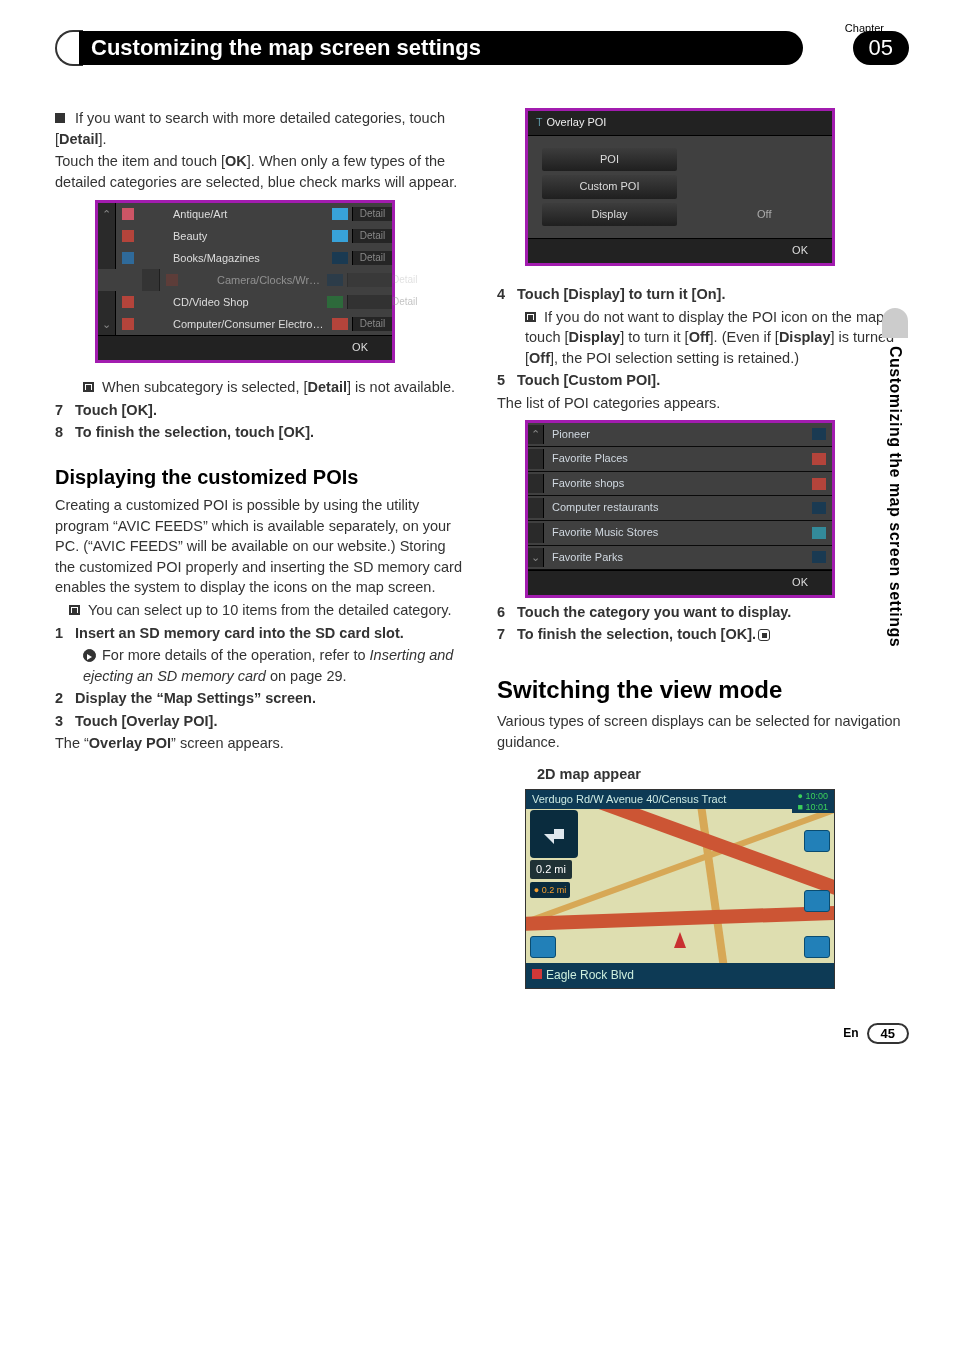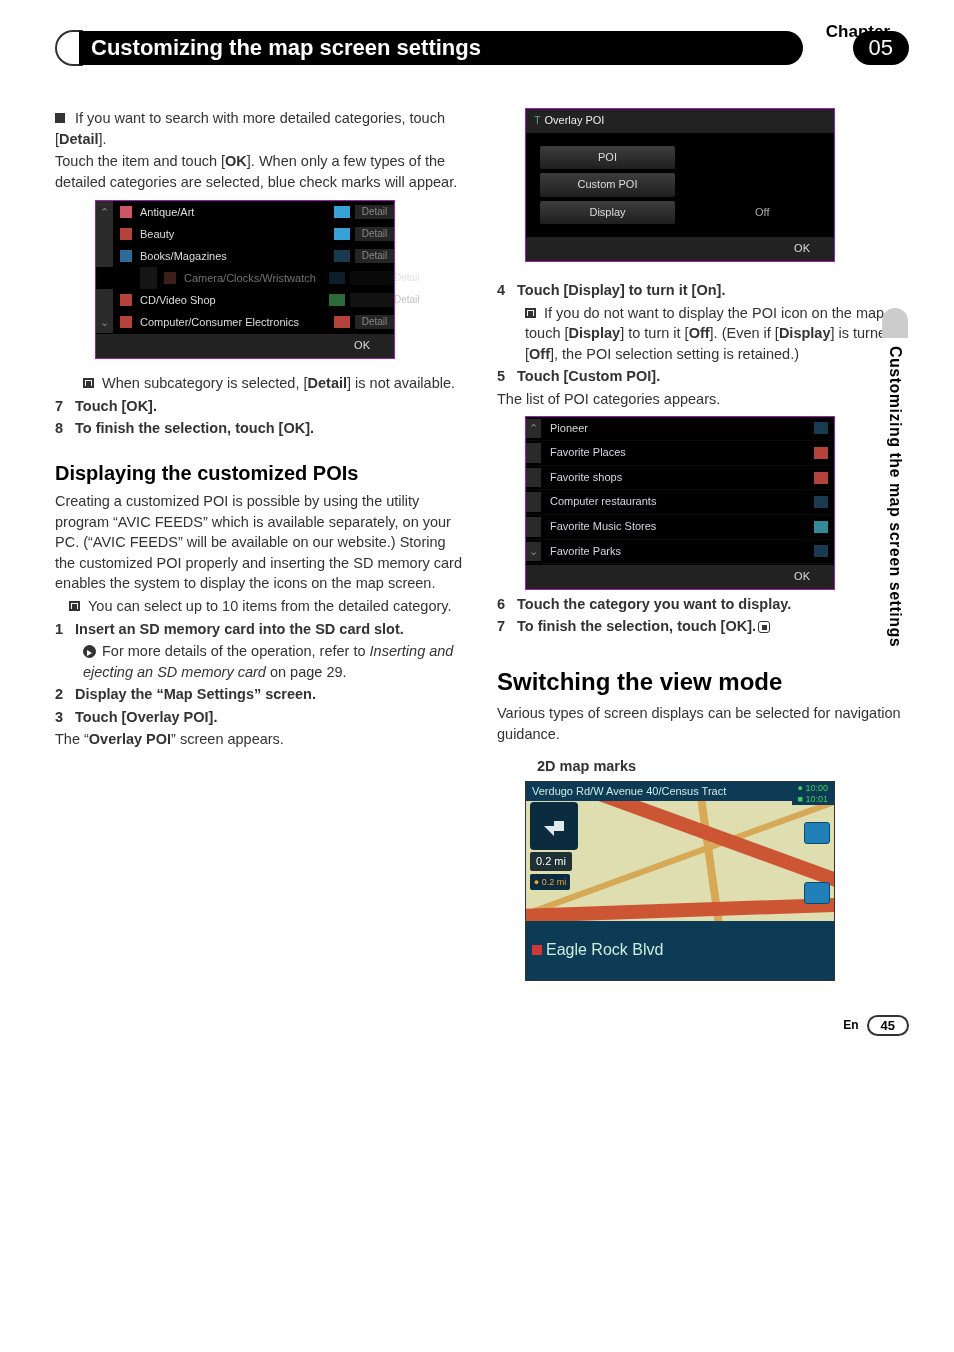--- a/index.html
+++ b/index.html
@@ -8,23 +8,23 @@
     font-family: Arial, Helvetica, sans-serif;
     background: #fff;
     color: #000;
     width: 954px;
     padding: 30px 45px 20px 55px;
     position: relative;
   }
   .chapter-label {
     position: absolute;
     top: 22px;
-    right: 64px;
-    font-size: 17px;
-    font-weight: bold;
+    right: 70px;
+    font-size: 11px;
+    font-weight: normal;
   }
   .page-header {
     display: flex;
     align-items: center;
     margin-bottom: 42px;
   }
   .header-curve-left {
     width: 28px;
     height: 36px;
     border: 2px solid #333;
@@ -90,33 +90,33 @@
   h2.section { font-size: 20px; font-weight: bold; margin: 20px 0 4px; color: #000;}
   h1.section-big { font-size: 24px; font-weight: bold; margin: 28px 0 4px; color: #000;}
   .step { margin-top: 16px; }
   .step-num { font-weight: bold; margin-right: 12px;}
   .step-label { font-weight: bold; }
   .indent { padding-left: 28px; }
   .indent-deep { padding-left: 40px; }
 
   
   .shot {
-    background: #000000;
+    background: #404040;
     color: #bbb;
     font-size: 11px;
     margin: 8px auto 14px;
-    border: 1px solid #a21caf;
+    border: 3px solid #a21caf;
     width: 300px;
   }
   .shot-hdr { background: #222; padding: 4px 8px; color: #eee; display: flex; justify-content: space-between; border-bottom: 1px solid #000;}
   .shot-t { color: #7bd0e6; margin-right: 4px;}
   .shot-row { display: flex; align-items: center; height: 22px;}
   .shot-left { width: 18px; background: #2a2a2a; height: 100%; display: flex; align-items: center; justify-content: center; border-right: 1px solid #000;}
   .shot-icon { width: 12px; height: 12px; margin: 0 6px; }
-  .shot-label { flex: 1; color: #ddd; padding: 0 2px; white-space: nowrap; overflow: hidden; text-overflow: ellipsis;}
+  .shot-label { flex: 1; color: #ddd; padding: 0 2px; white-space: nowrap; overflow: hidden; text-overflow: ellipsis; margin-left: 31px;}
   .shot-check { width: 16px; height: 12px; margin: 0 4px;}
   .shot-detail { width: 40px; text-align: center; color: #888; border-left: 1px solid #000; font-size: 10px; background: #252525;}
   .shot-footer { text-align: right; padding: 4px 24px; color: #ddd; background: #222; border-top: 1px solid #000;}
   .dim { opacity: .5; padding-left: 44px; }
 
   
   .shot2 { width: 310px; margin: 0 0 18px 28px;}
   .shot2 .menu-btn { background: linear-gradient(#3d3d3d,#1f1f1f); color: #ddd; text-align: center; padding: 4px; margin: 2px 0; width: 135px; font-size: 11px; border-radius: 2px;}
   .shot2 .menu-area { padding: 10px 14px; display: flex; flex-direction: column; align-items: flex-start;}
   .shot2 .menu-pair { display: flex; gap: 30px; width: 100%; align-items: center;}
@@ -153,21 +153,21 @@
   .map-arrow { position: absolute; top: 20px; left: 4px; width: 48px; height: 48px; background: #0a2c3e; border-radius: 4px; display: flex; align-items: center; justify-content: center;}
   .map-arrow svg { fill: #dfe8ee; }
   .map-dist { position: absolute; top: 70px; left: 4px; background: rgba(10,30,40,.9); color: #fff; padding: 2px 6px; border-radius: 2px;}
   .map-badge { position: absolute; top: 92px; left: 4px; width: 40px; height: 16px; background: #0a2c3e; border-radius: 2px; color: #f8a030; font-size: 9px; text-align: center; line-height: 16px;}
   .map-btn { position: absolute; width: 26px; height: 22px; background: #2280b8; border: 1px solid #0a4c70; border-radius: 3px;}
   .map-btn.l { bottom: 30px; left: 4px;}
   .map-btn.r1 { top: 40px; right: 4px;}
   .map-btn.r2 { top: 100px; right: 4px;}
   .map-btn.r3 { bottom: 30px; right: 4px;}
   .map-cursor { position: absolute; bottom: 40px; left: 148px; width: 0; height: 0; border-left: 6px solid transparent; border-right: 6px solid transparent; border-bottom: 16px solid #c83030;}
-  .map-ftr { position: absolute; bottom: 0; left: 0; right: 0; background: #0d3a55; color: #cceedd; padding: 18px 6px; font-size: 16px;}
+  .map-ftr { position: absolute; bottom: 0; left: 0; right: 0; background: #0d3a55; color: #cceedd; padding: 4px 6px; font-size: 12px;}
   .map-ftr .sp { display: inline-block; width: 10px; height: 10px; background: #d03838; margin-right: 4px;}
 
   .footer {
     display: flex;
     justify-content: flex-end;
     align-items: center;
     gap: 8px;
     margin-top: 34px;
     font-size: 12px;
     font-weight: bold;
@@ -327,21 +327,21 @@
       <div class="shot-footer">OK</div>
     </div>
 
     <p class="step"><span class="step-num">6</span><span class="step-label">Touch the category you want to display.</span></p>
 
     <p class="step"><span class="step-num">7</span><span class="step-label">To finish the selection, touch [OK].</span><span class="end-sq"></span></p>
 
     <h1 class="section-big">Switching the view mode</h1>
     <p>Various types of screen displays can be selected for navigation guidance.</p>
 
-    <p class="indent-deep" style="margin-top:12px;"><b>2D map marks</b></p>
+    <p class="indent-deep" style="margin-top:12px;"><b>2D map appear</b></p>
     <div class="mapshot">
       <div class="map-bg"></div>
       <div class="map-road4"></div>
       <div class="map-road3"></div>
       <div class="map-road1"></div>
       <div class="map-road2"></div>
       <div class="map-hdr">Verdugo Rd/W Avenue 40/Census Tract</div>
       <div class="map-time">
         <div>● 10:00</div>
         <div>■ 10:01</div>

